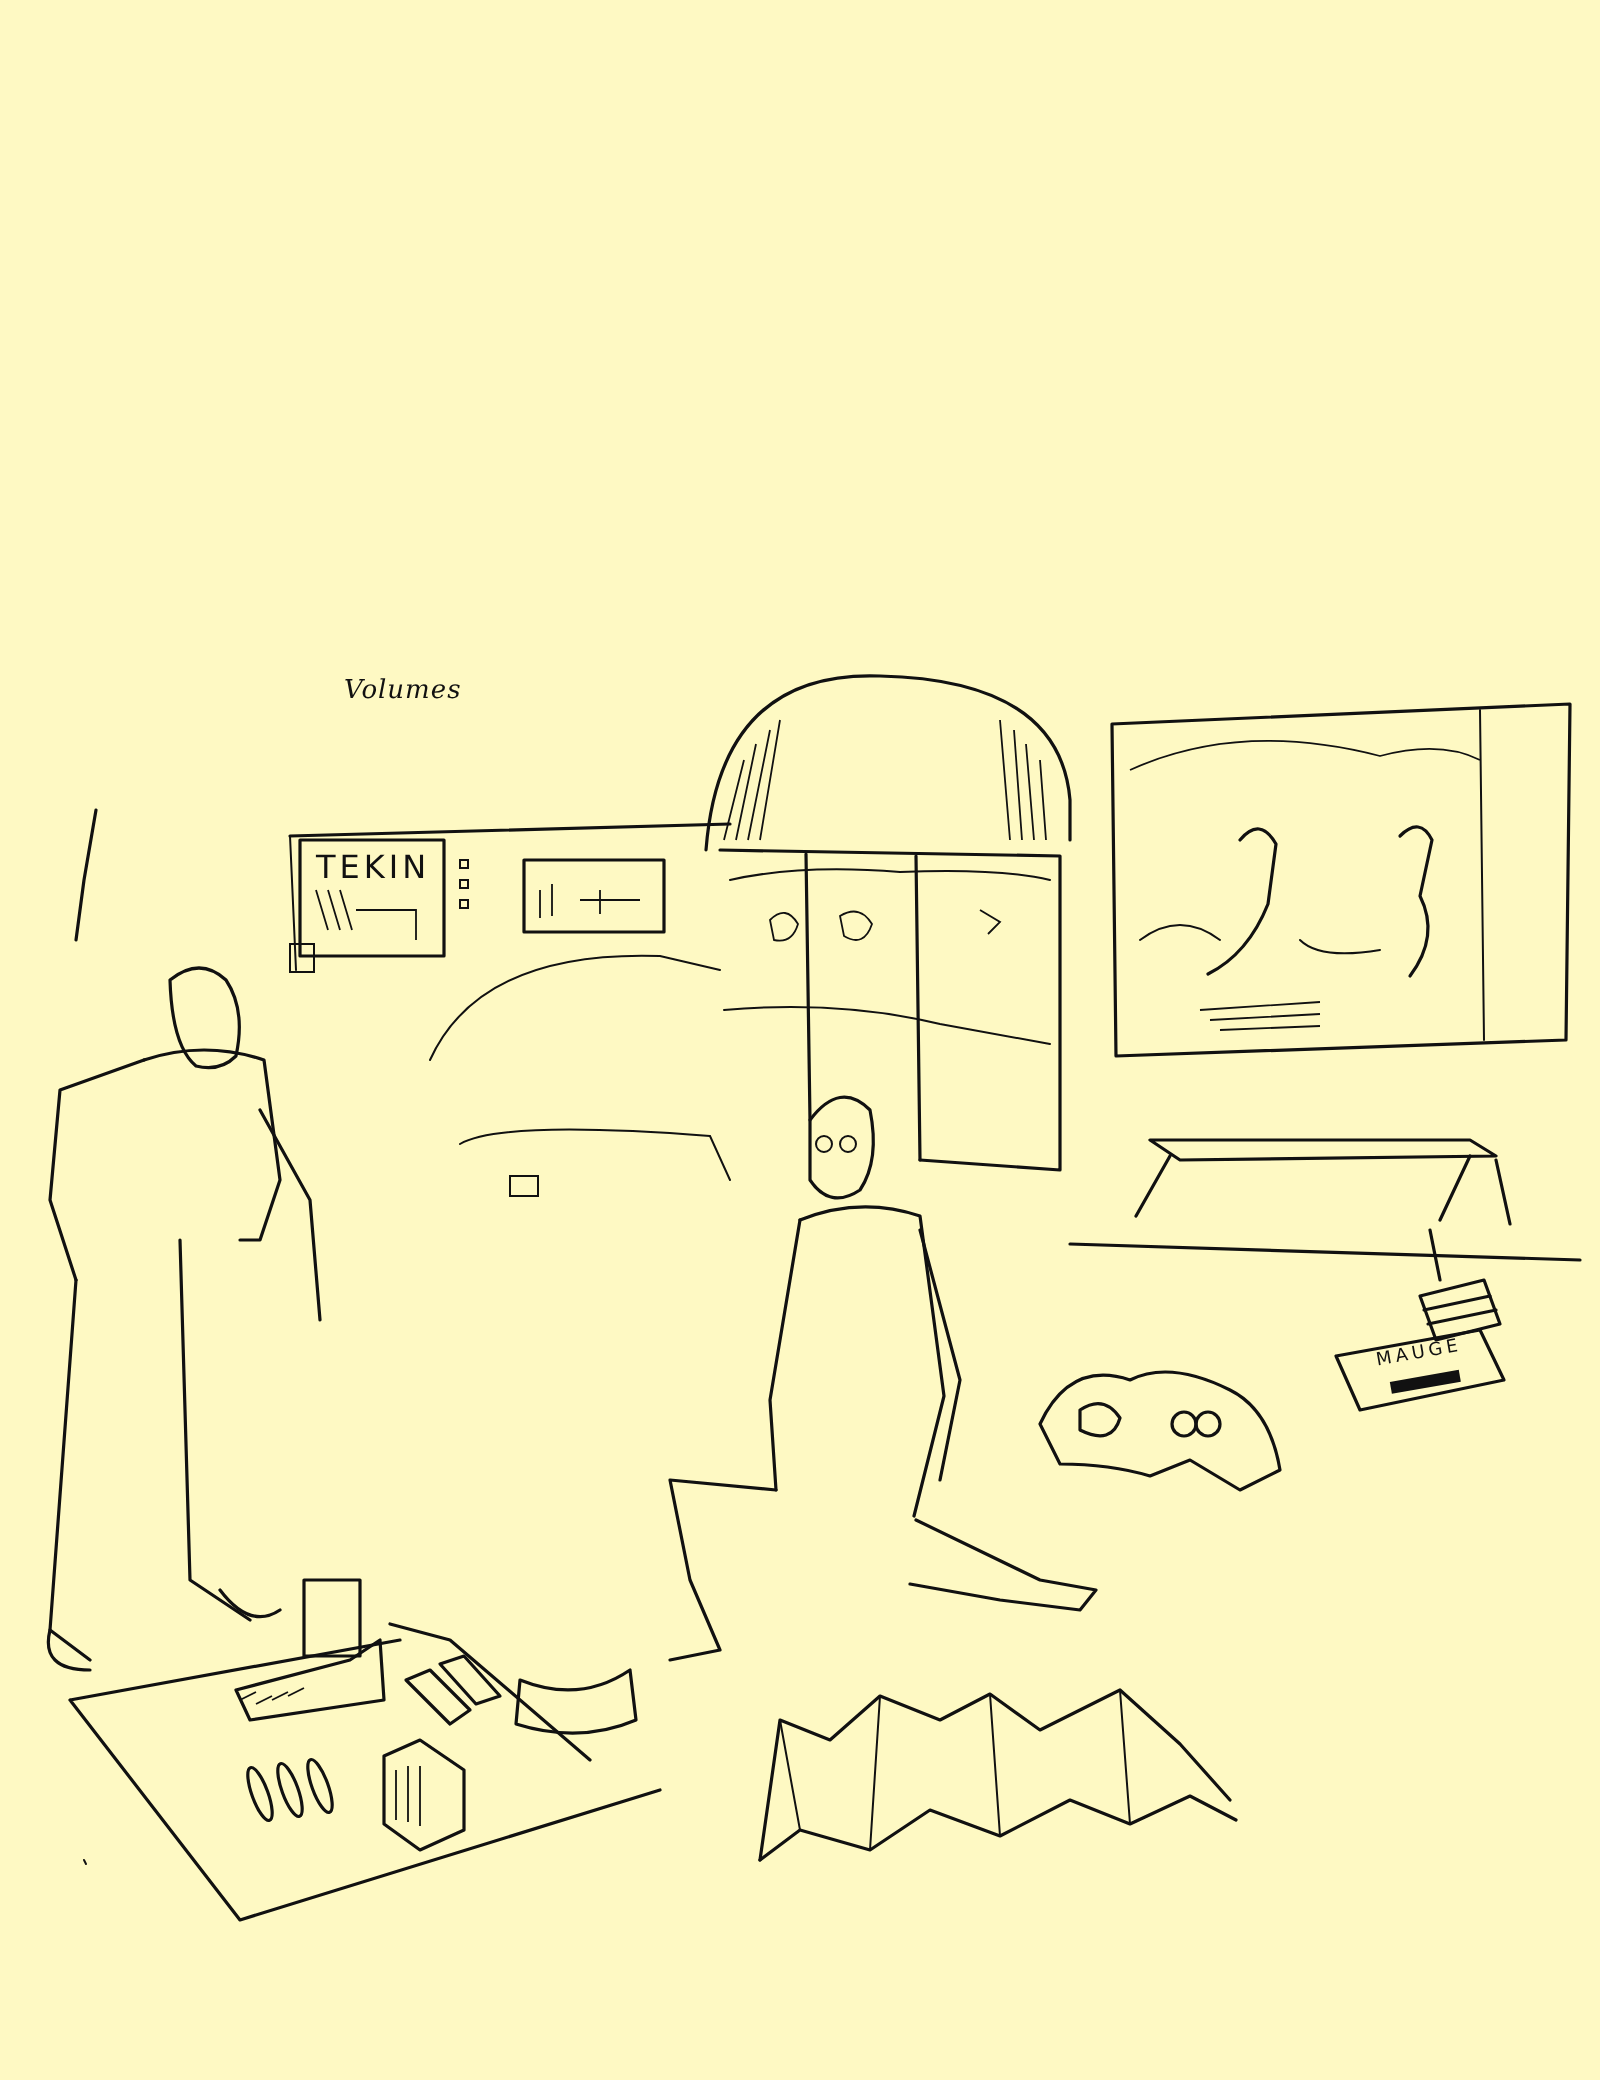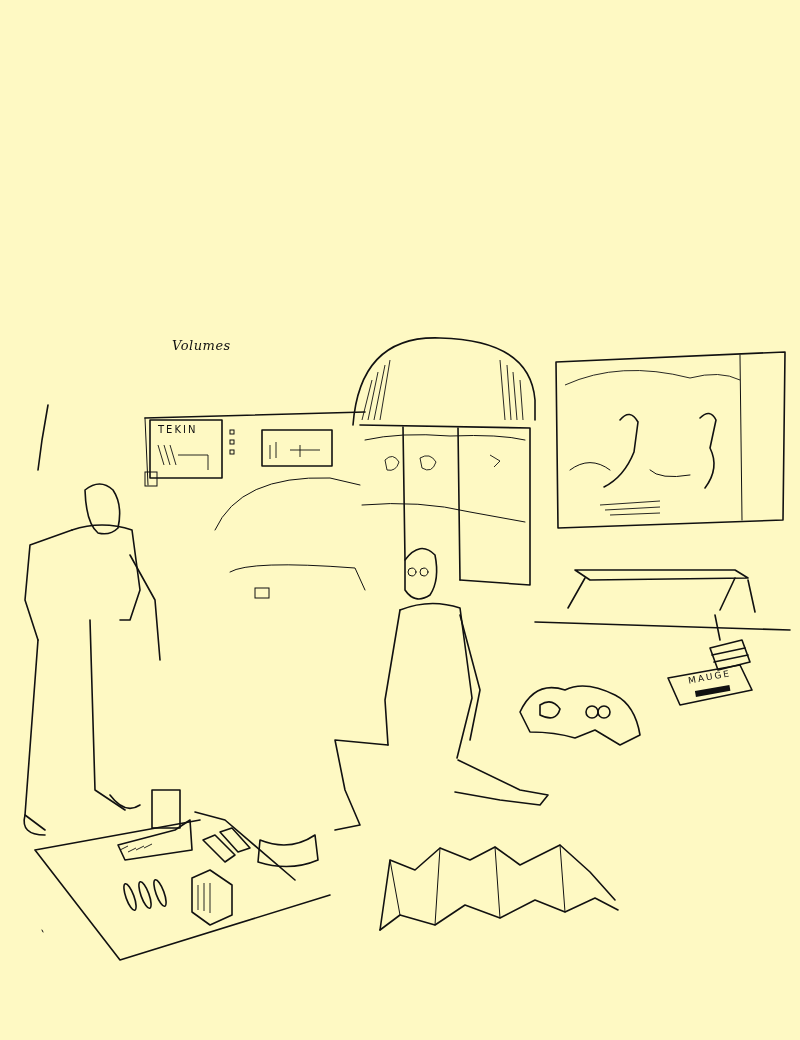--- a/index.html
+++ b/index.html
@@ -14,21 +14,21 @@
   .ink { fill: none; stroke: #111111; stroke-width: 1.6; stroke-linecap: round; stroke-linejoin: round; }
   .thin { fill: none; stroke: #111111; stroke-width: 1; stroke-linecap: round; }
   .hatch { fill: none; stroke: #111111; stroke-width: 0.9; }
   .label {
     position: absolute;
     font-family: "DejaVu Serif", serif;
     color: #111111;
     white-space: nowrap;
   }
   .label-script { font-style: italic; font-size: 13px; letter-spacing: 0.5px; }
-  .label-caps { font-family: "DejaVu Sans", sans-serif; font-size: 10px; letter-spacing: 2px; }
+  .label-caps { font-family: "DejaVu Sans", sans-serif; font-size: 16px; letter-spacing: 2px; }
 </style>
 </head>
 <body>
 
 <div id="canvas">
 
   <svg width="800" height="1040" viewBox="0 0 800 1040">
 
     <g>
       <path class="ink" d="M145 418 L365 412"></path>

